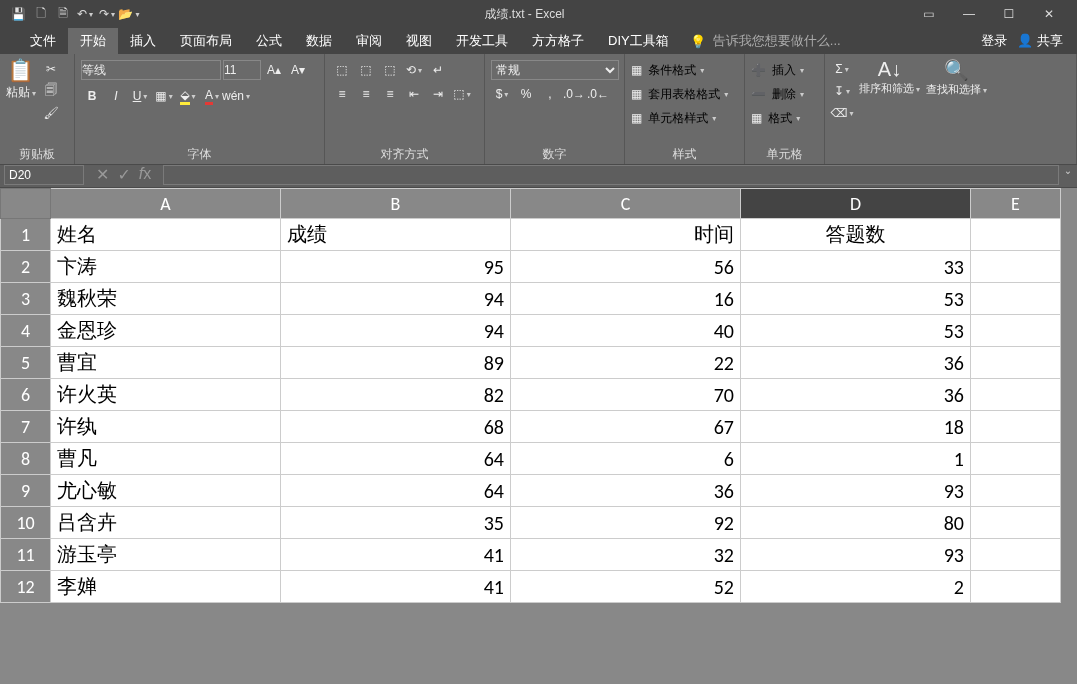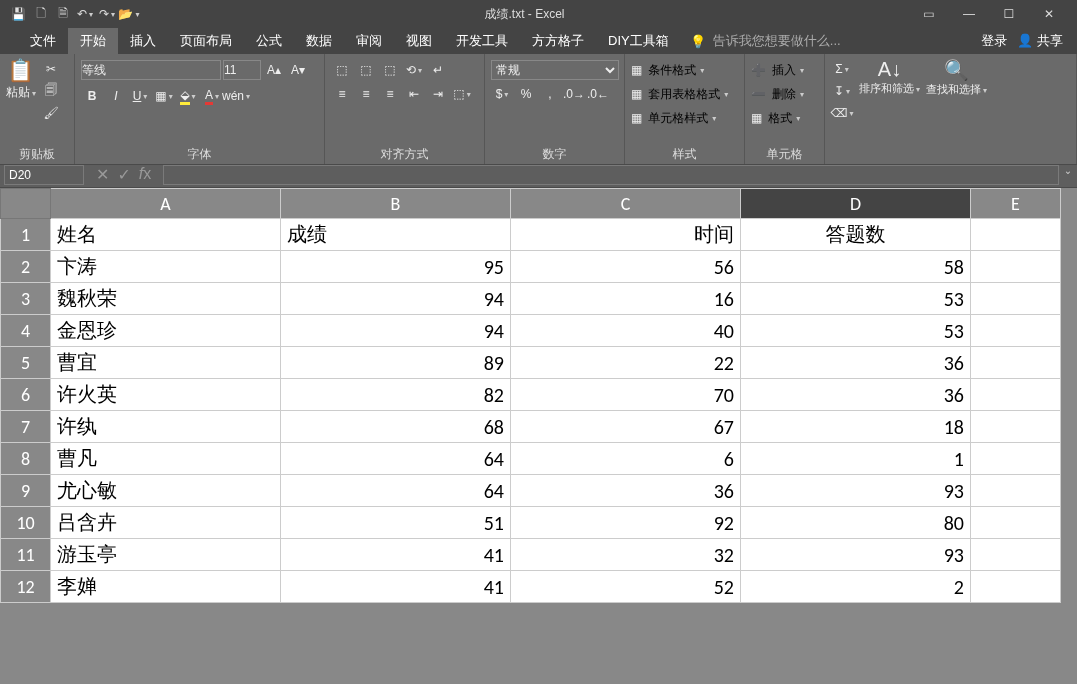--- a/index.html
+++ b/index.html
@@ -259,21 +259,21 @@
           <td class="" style="text-align:center;">答题数</td>
           <td class="" style="text-align:left;"></td>
         </tr>
       </tbody>
       <tbody>
         <tr>
           <th class="rowh">2</th>
           <td class="">卞涛</td>
           <td class="num">95</td>
           <td class="num">56</td>
-          <td class="num">58</td>
+          <td class="num">33</td>
           <td class="num"></td>
         </tr>
       </tbody>
       <tbody>
         <tr>
           <th class="rowh">3</th>
           <td class="">魏秋荣</td>
           <td class="num">94</td>
           <td class="num">16</td>
           <td class="num">53</td>
@@ -337,21 +337,21 @@
           <td class="num">64</td>
           <td class="num">36</td>
           <td class="num">93</td>
           <td class="num"></td>
         </tr>
       </tbody>
       <tbody>
         <tr>
           <th class="rowh">10</th>
           <td class="">吕含卉</td>
-          <td class="num">51</td>
+          <td class="num">35</td>
           <td class="num">92</td>
           <td class="num">80</td>
           <td class="num"></td>
         </tr>
       </tbody>
       <tbody>
         <tr>
           <th class="rowh">11</th>
           <td class="">游玉亭</td>
           <td class="num">41</td>

